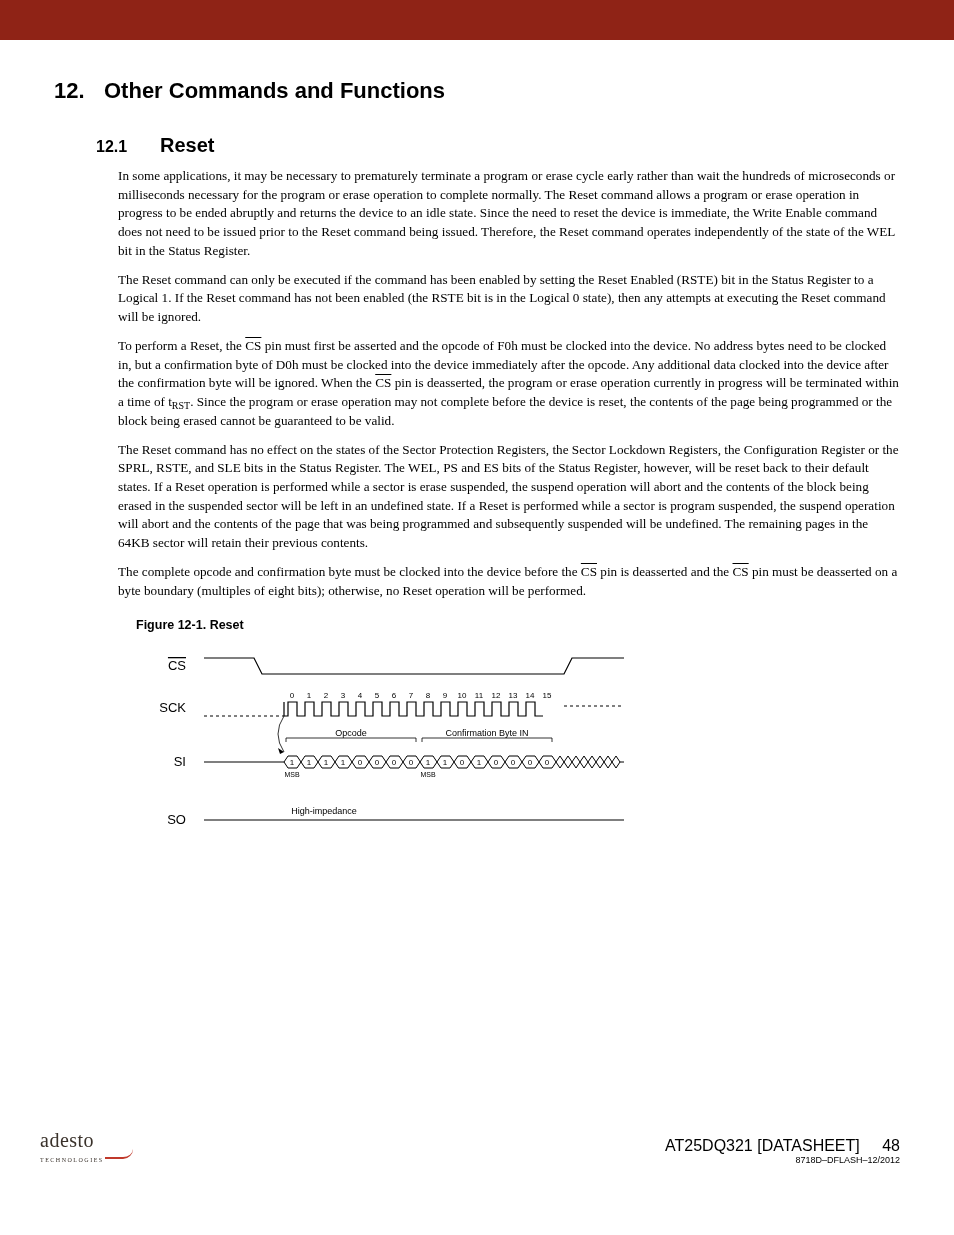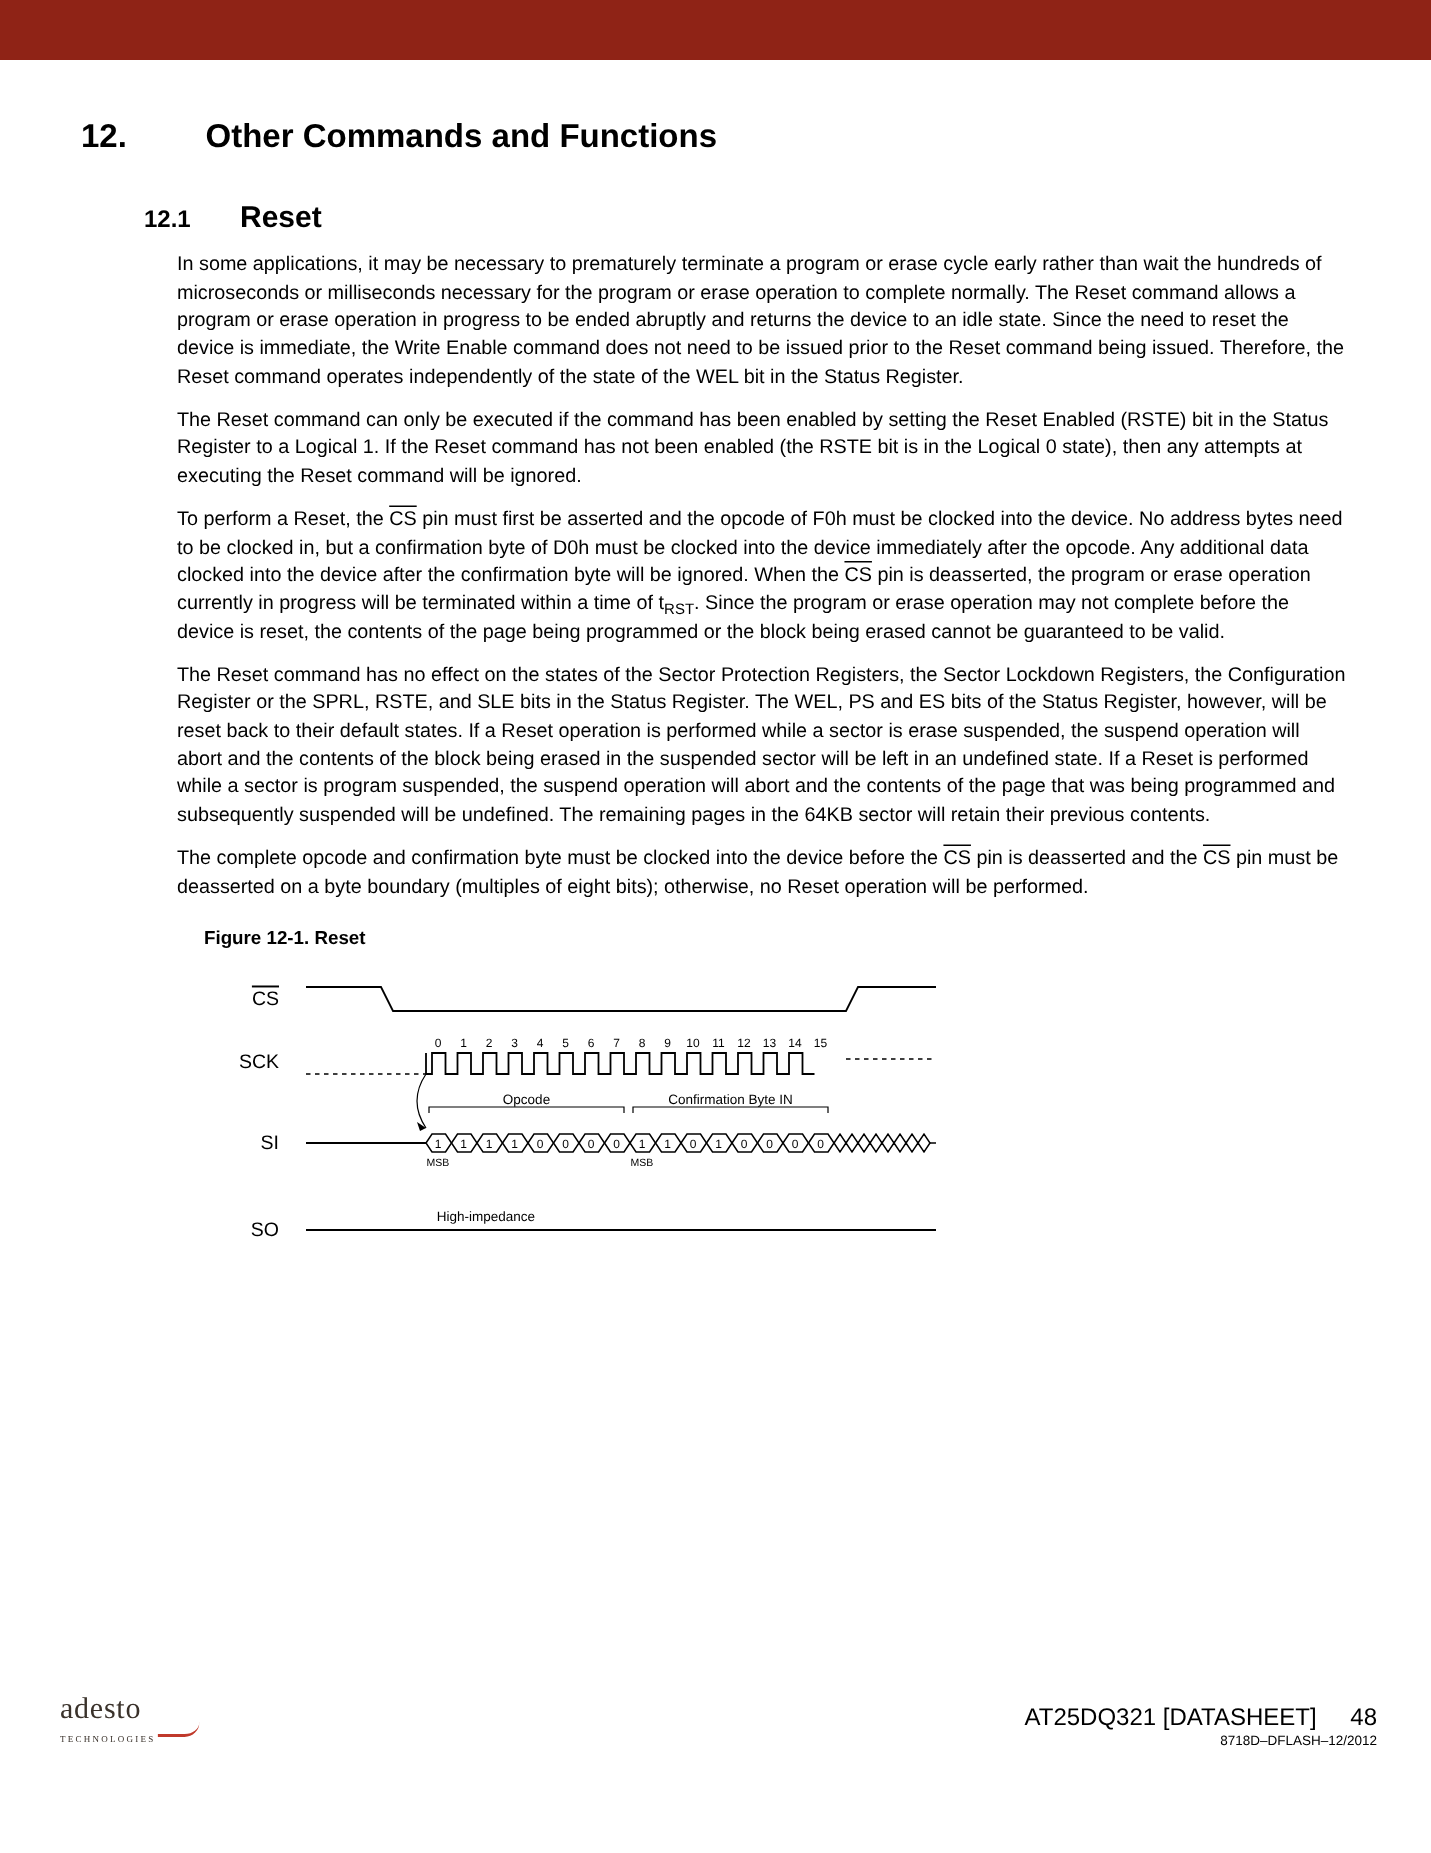--- a/index.html
+++ b/index.html
@@ -16,21 +16,20 @@
     border-top: 6px solid #8f2316;
     width: 100%;
   }
   .content {
     padding: 38px 54px 30px 54px;
   }
   .h1row {
     display: flex;
     align-items: flex-start;
     margin-bottom: 30px;
-    gap: 33px;
   }
   .h1num {
     font-size: 22px;
     font-weight: bold;
     width: 50px;
   }
   .h1title {
     font-size: 22px;
     font-weight: bold;
   }
@@ -49,20 +48,21 @@
   }
   .h2title {
     font-size: 20px;
     font-weight: bold;
   }
   .bodyp {
     margin: 0 0 10px 64px;
     font-size: 13.2px;
     line-height: 1.42;
     text-align: left;
+    font-family: Liberation Serif, serif;
   }
   .overline {
     text-decoration: overline;
   }
   sub {
     font-size: 10px;
     vertical-align: baseline;
     position: relative;
     top: 3px;
   }
@@ -101,21 +101,21 @@
   .logo .swoosh {
     display:inline-block;
     width:28px;
     height:8px;
     border-bottom:2px solid #c0392b;
     border-radius:0 0 14px 0;
     transform: translateY(-3px) translateX(-2px);
   }
   .foot-right {
     position: absolute;
-    right: 36px;
+    right: 54px;
     bottom: 22px;
     text-align: right;
   }
   .foot-pn {
     font-size: 16px;
     display:inline;
   }
   .foot-pagenum {
     font-size: 16px;
     margin-left: 18px;

